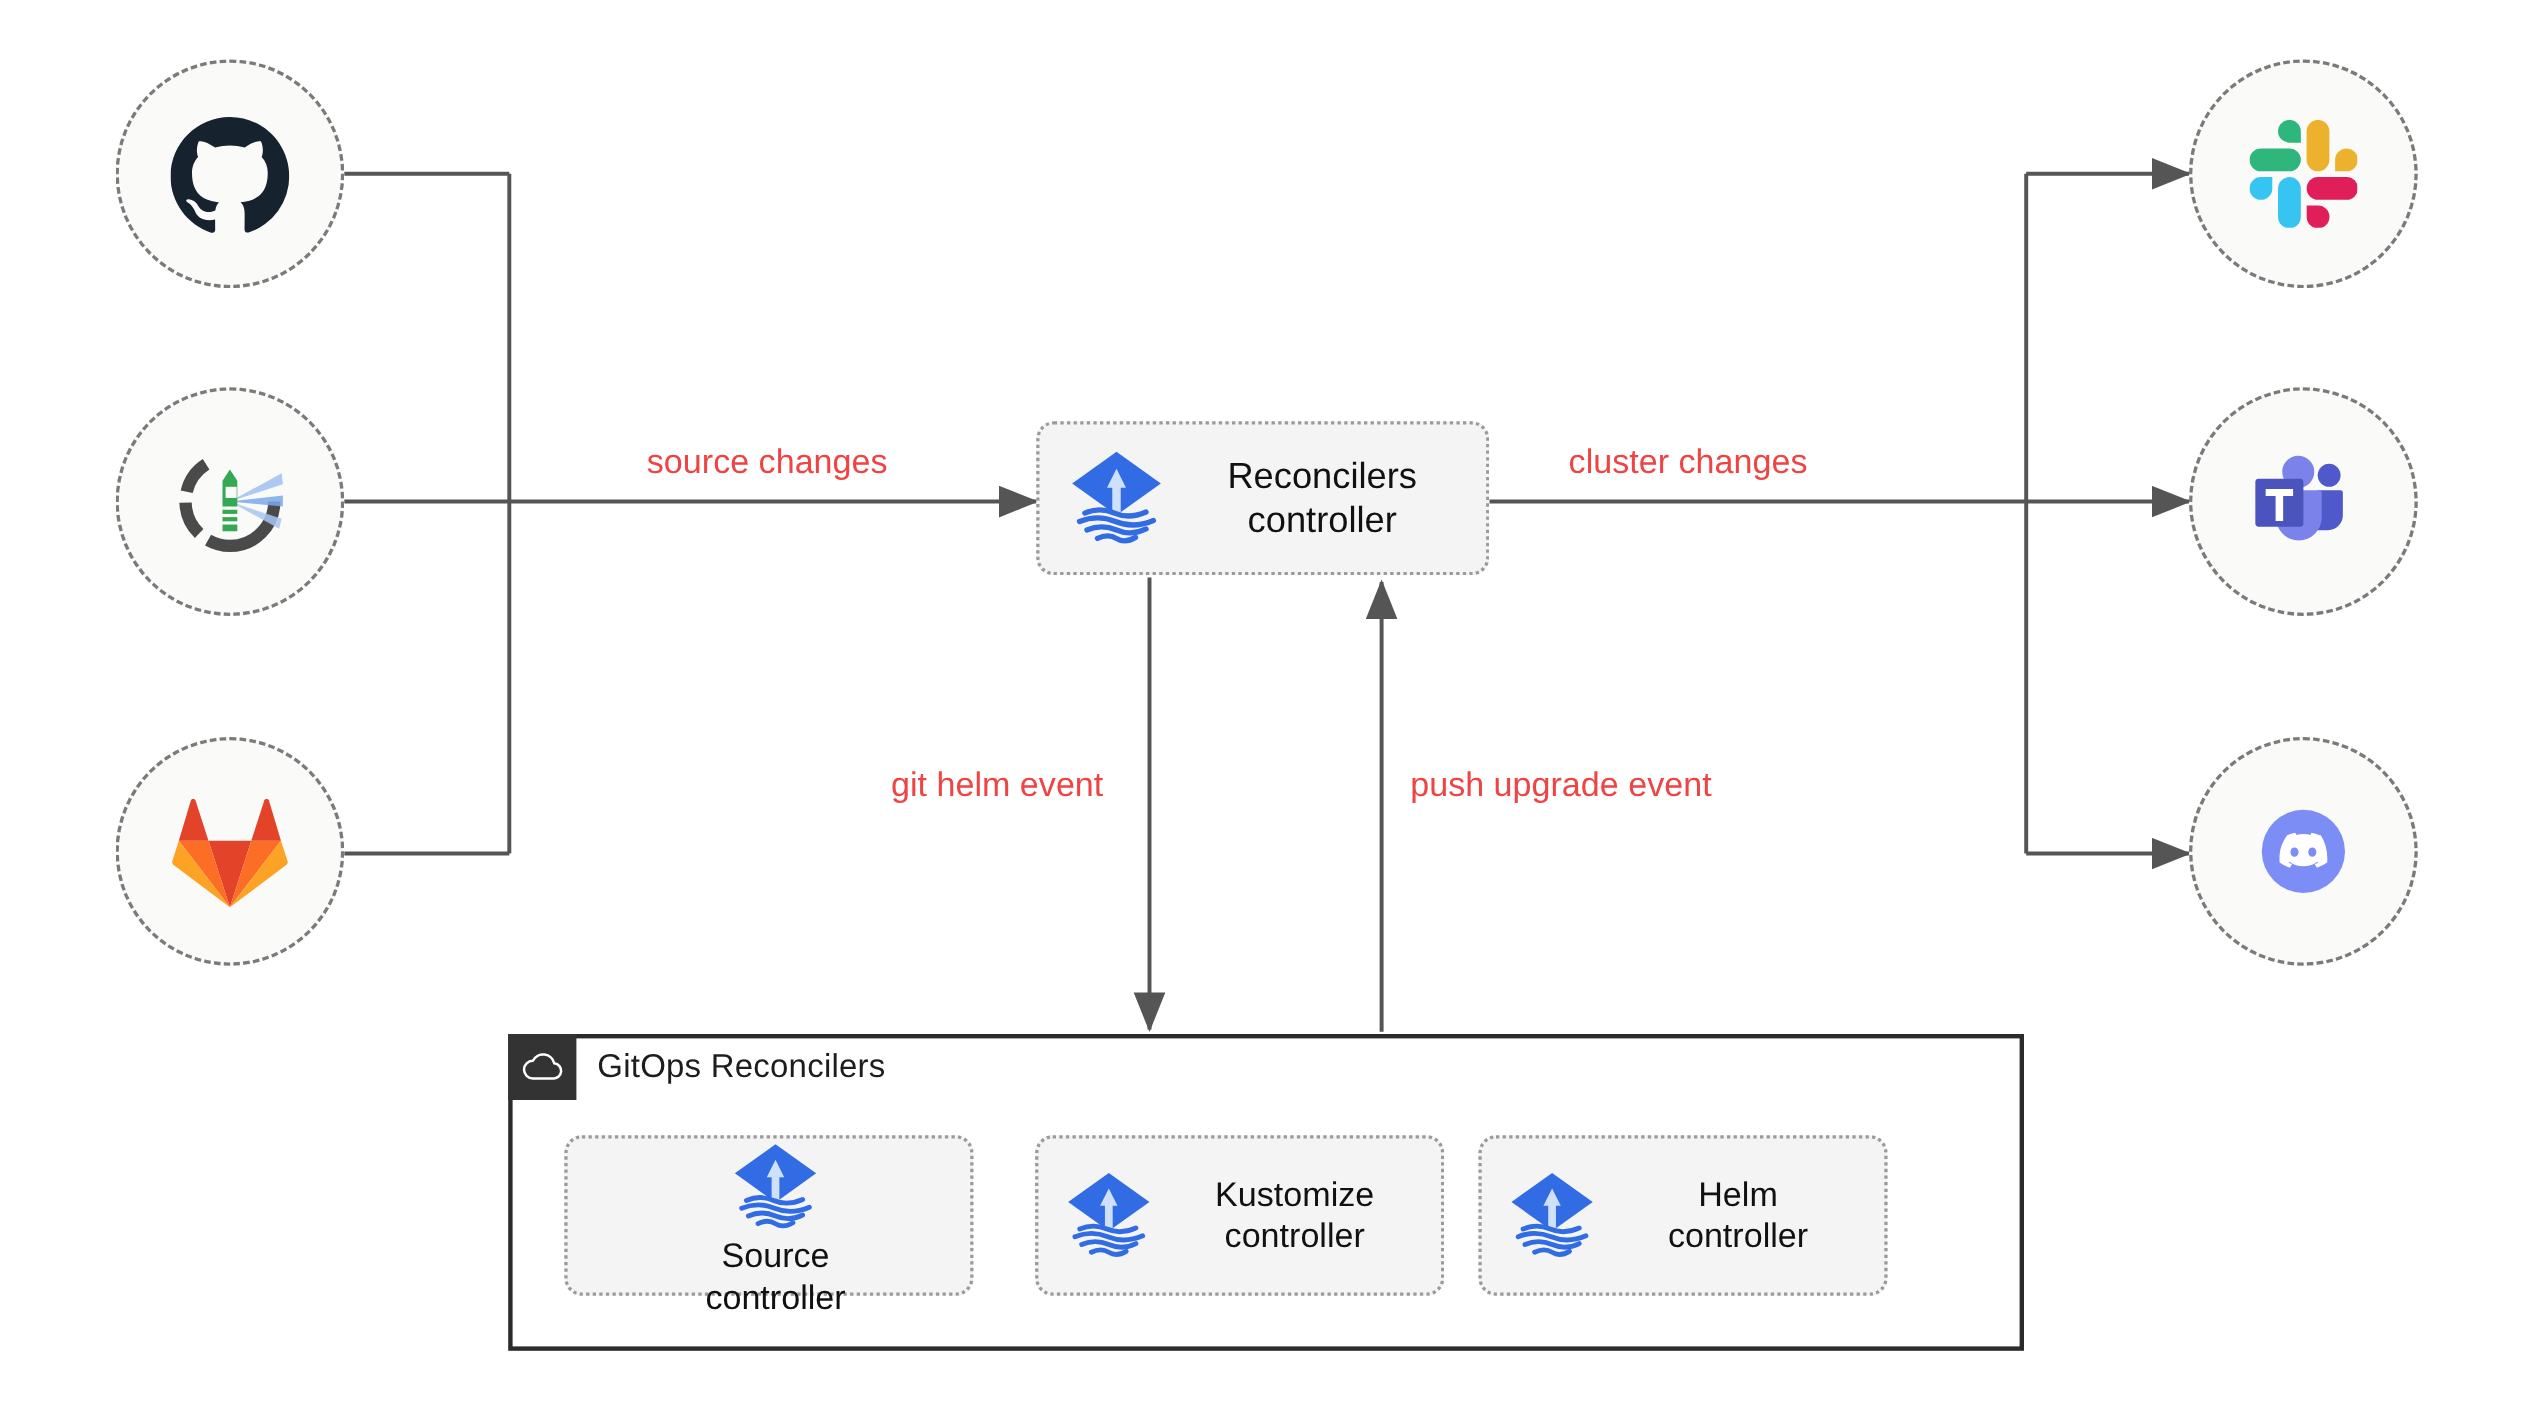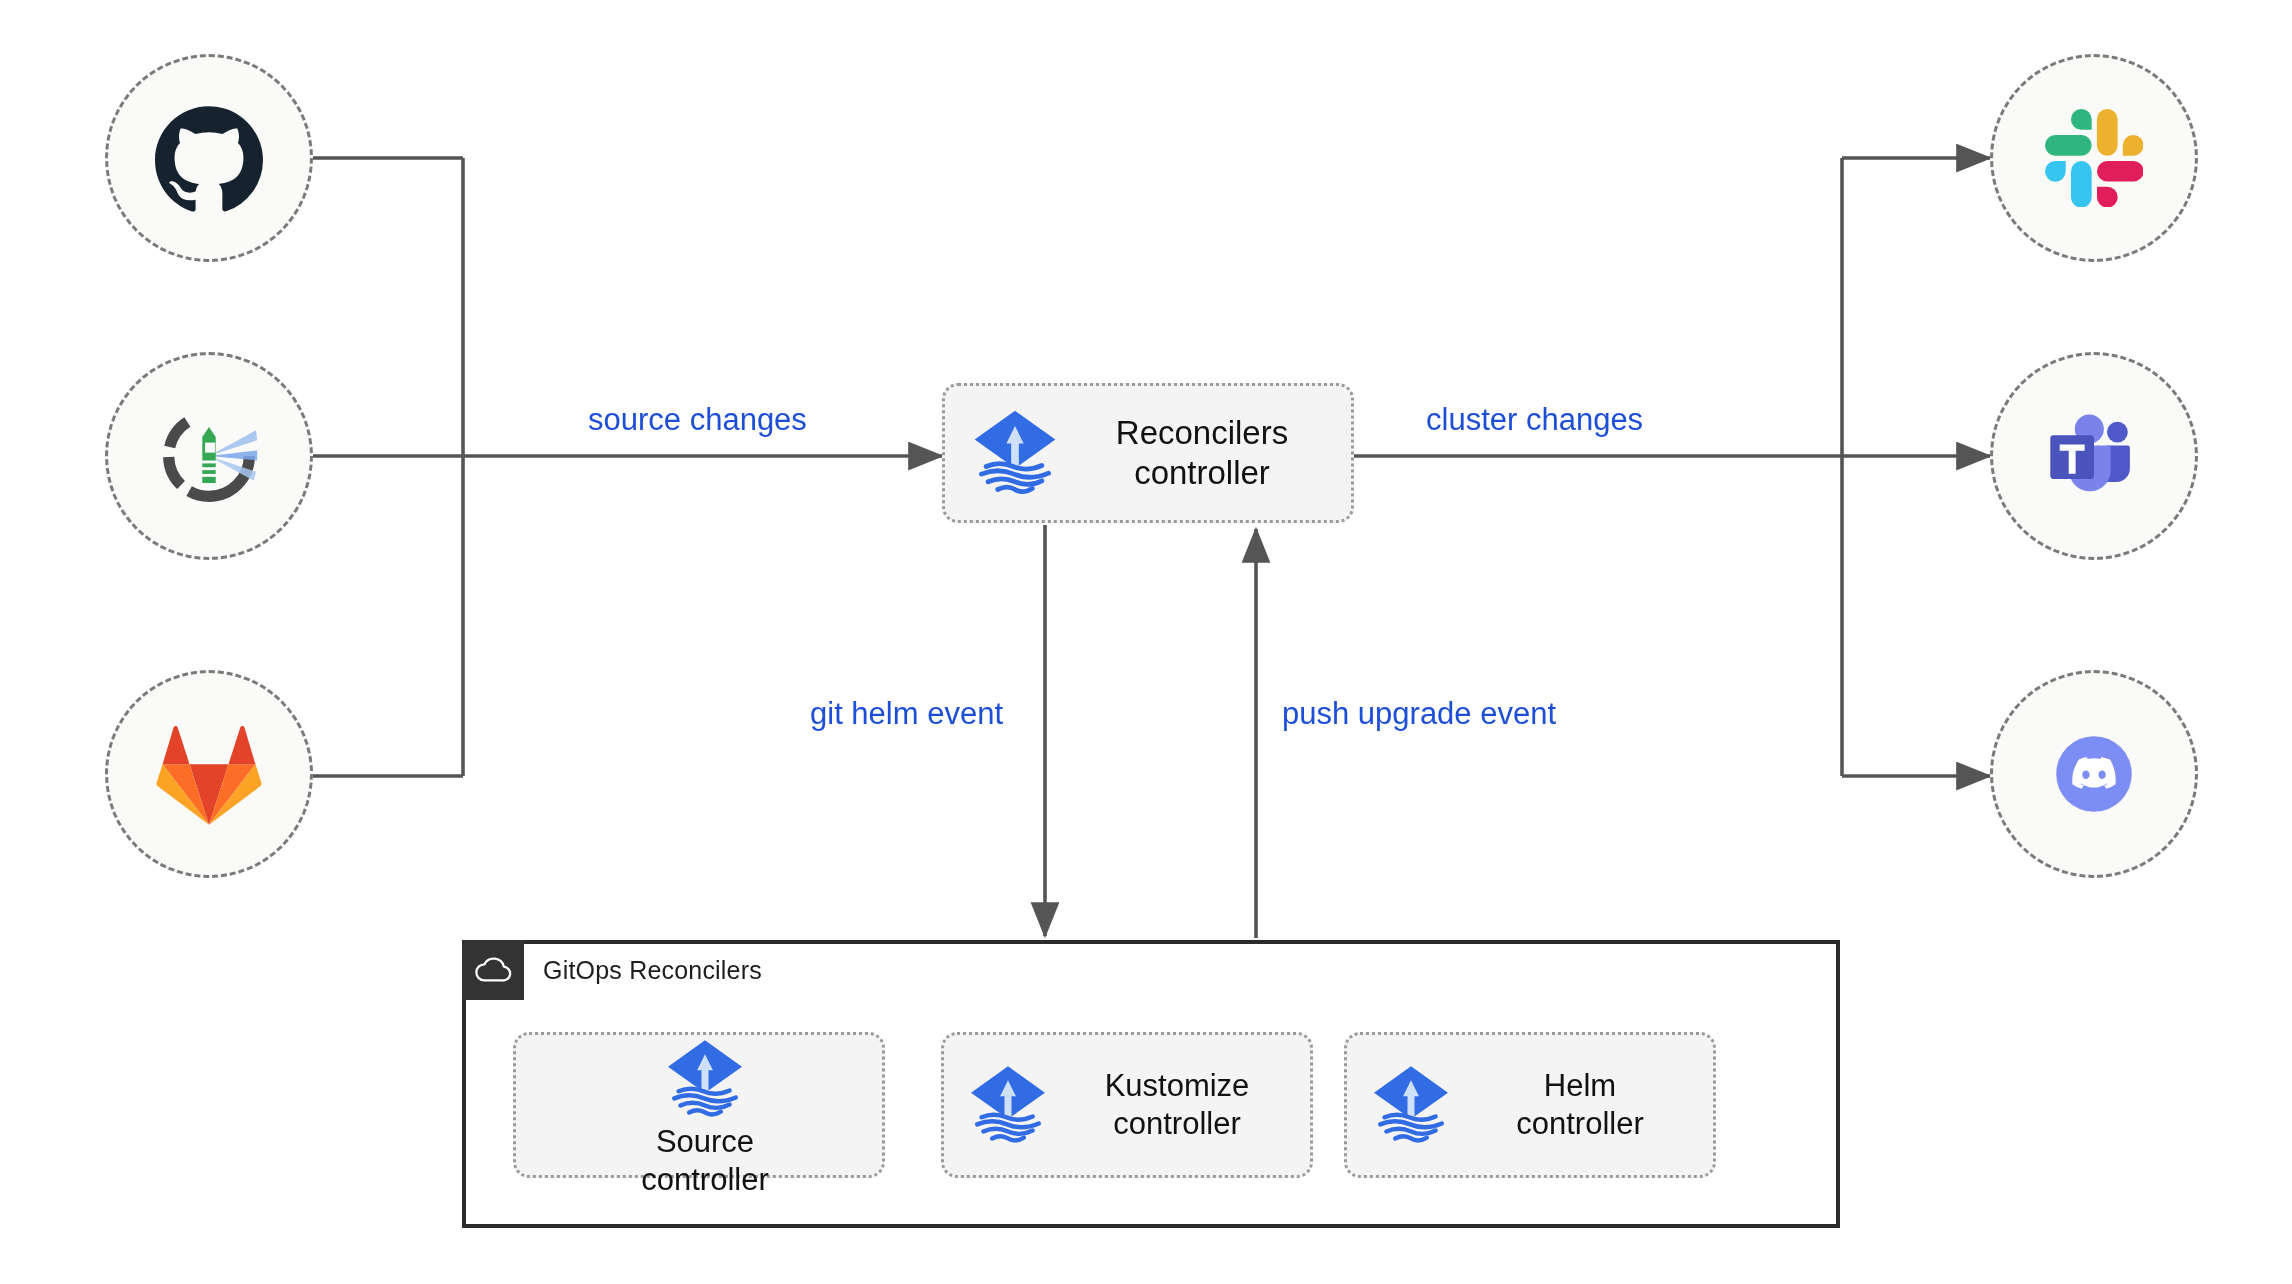--- a/index.html
+++ b/index.html
@@ -46,26 +46,26 @@
   }
   #gitops-header{
     position:absolute;left:462px;top:940px;height:60px;
     display:flex;align-items:center;
   }
   #gitops-badge{
     width:62px;height:60px;background:#333333;
     display:flex;align-items:center;justify-content:center;
   }
   #gitops-title{
-    font-size:25px;color:#1d1d1d;margin-left:19px;letter-spacing:.2px;
+    font-size:30px;color:#1d1d1d;margin-left:19px;letter-spacing:.2px;
   }
 
   
   .edge-label{
-    position:absolute;color:#1d4ed8;font-size:31px;white-space:nowrap;
+    position:absolute;color:#ef4444;font-size:31px;white-space:nowrap;
     background:#ffffff;padding:2px 10px;
   }
   #label-source-changes{left:578px;top:400px;}
   #label-cluster-changes{left:1416px;top:400px;}
   #label-git-push{left:800px;top:694px;}
   #label-helm-upgrade{left:1272px;top:694px;}
 </style>
 </head>
 <body>
 

